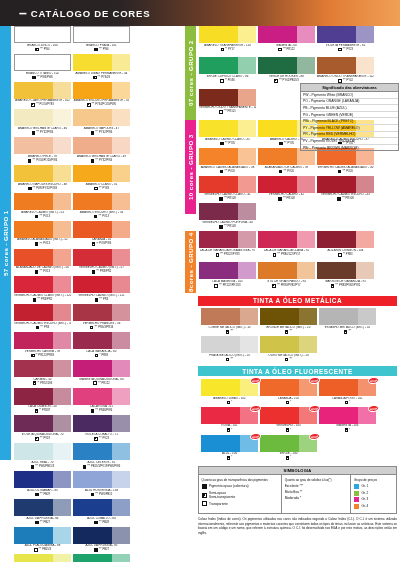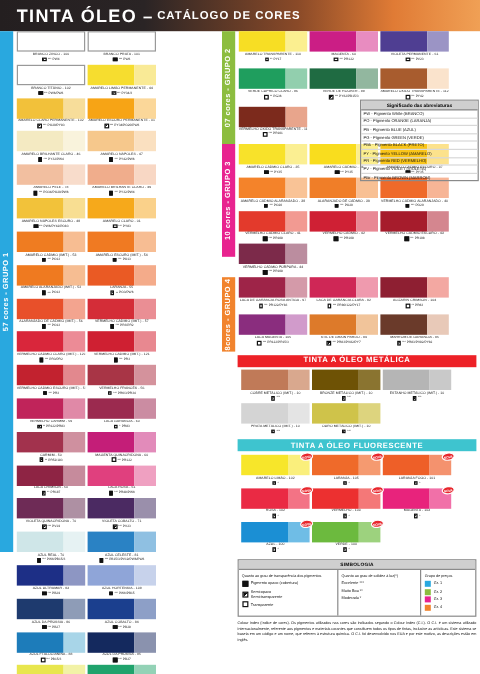--- a/index.html
+++ b/index.html
@@ -109,21 +109,20 @@
   #abbr{ position:absolute; left:115px; top:57px; width:99px; border:.5px solid #8a8a8a;}
   #abbrhdr{ background:#cfcfcf; font-size:4px; font-weight:bold; text-align:center; padding:1px 0;
             border-bottom:.5px solid #8a8a8a;}
   .abrow{ font-size:3.4px; padding:.8px 2px; border-bottom:.4px solid #d8d8d8; color:#111;}
   .abrow:last-child{ border-bottom:0;}
 </style>
 </head>
 <body>
 
 <div id="titlebar">
-  <span class="t1">TINTA ÓLEO</span>
   <span class="dash">–</span>
   <span class="t2">CATÁLOGO DE CORES</span>
 </div>
 
 <div id="body">
 
   <div id="leftcol">
     <div class="grouprow">
       <div class="vtab g1" style="height:434px;">57 cores - GRUPO 1</div>
       <div class="swgrid" id="grid1">

